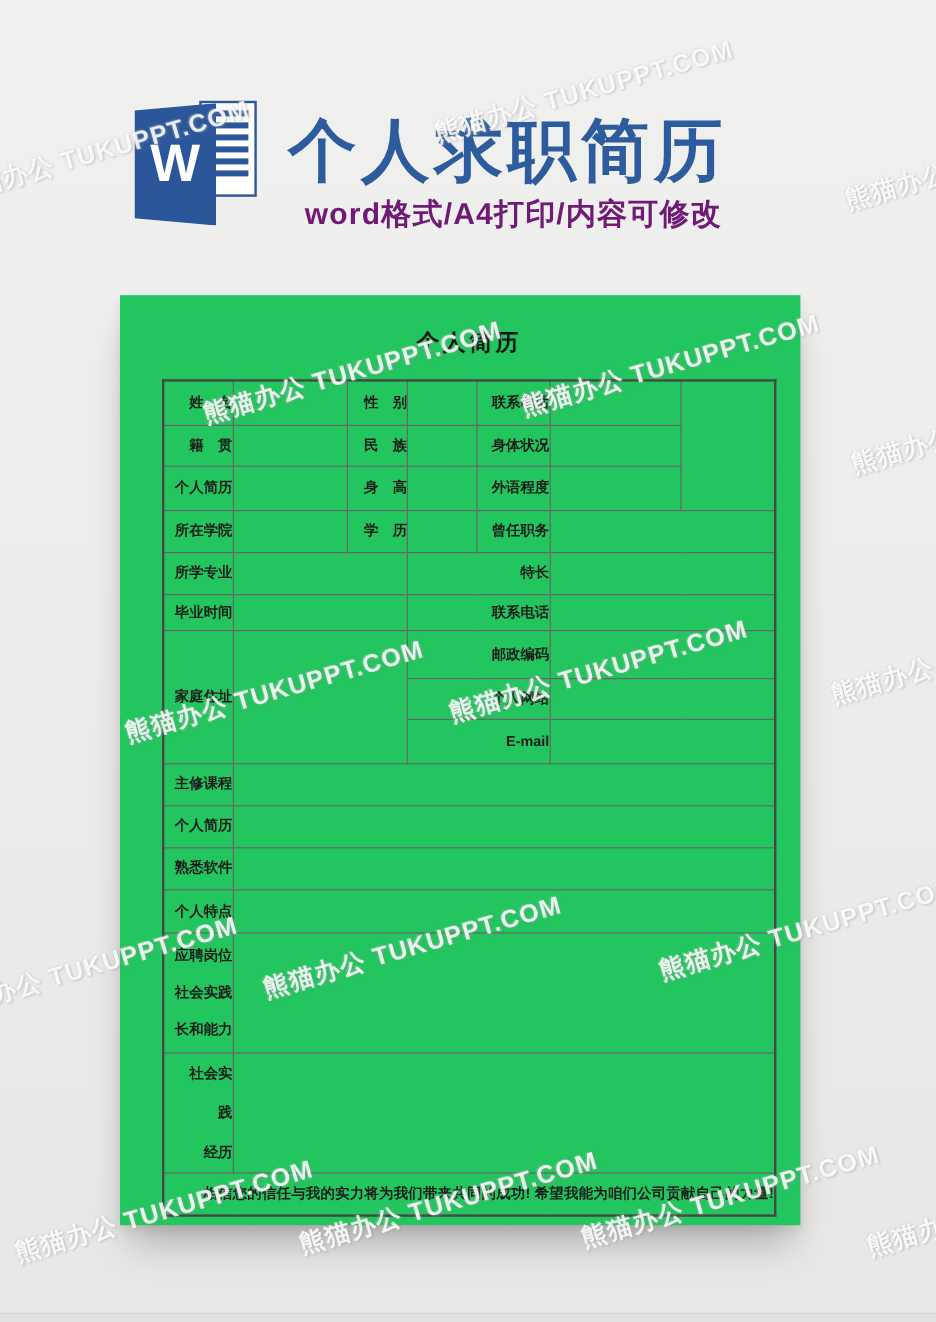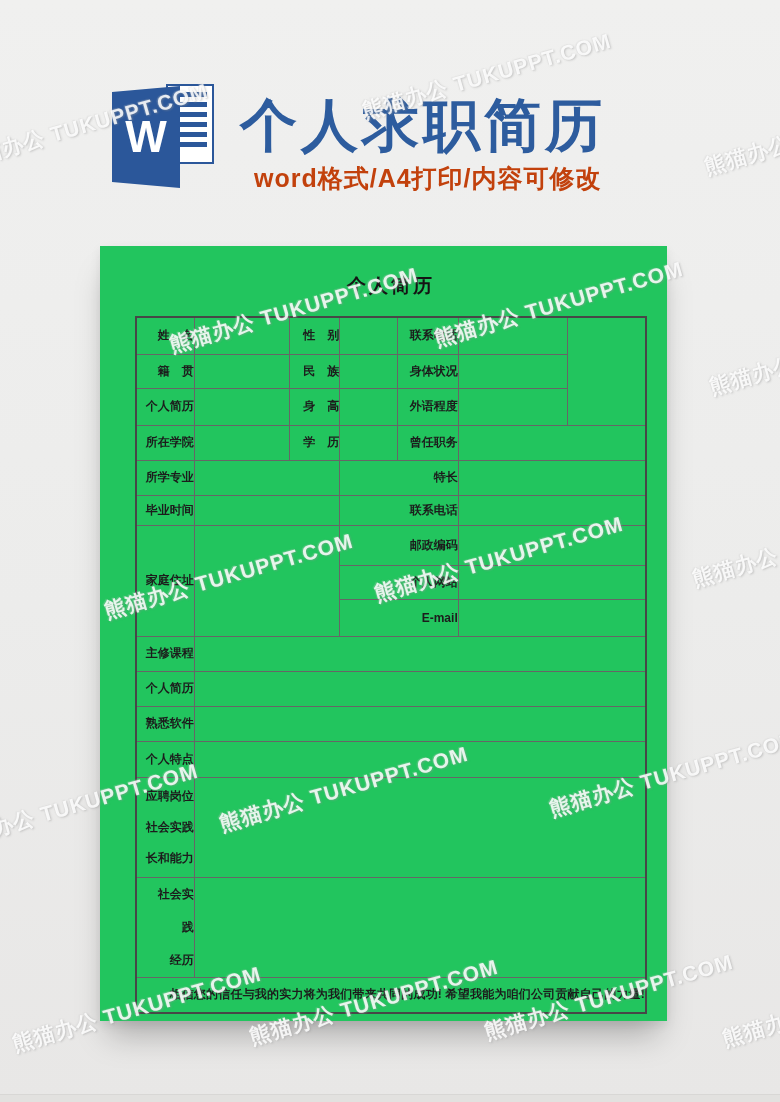--- a/index.html
+++ b/index.html
@@ -13,21 +13,21 @@
   .doc-page{position:absolute;left:54px;top:0;width:48px;height:80px;background:#fff;
     border:2px solid #2b579a;box-sizing:border-box;padding:6px 5px 0 6px;}
   .doc-line{height:5px;background:#2b579a;margin-bottom:5px;}
   .cover{position:absolute;left:0;top:2px;width:68px;height:102px;background:#2b579a;
     clip-path:polygon(0 6%,100% 0,100% 100%,0 94%);
     display:flex;align-items:center;justify-content:center;}
   .cover span{color:#fff;font-weight:bold;font-size:44px;line-height:1;}
   .header-title{position:absolute;left:240px;top:88px;width:330px;white-space:nowrap;
     font-size:57px;font-weight:bold;color:#2d5c9e;letter-spacing:4px;}
   .header-subtitle{position:absolute;left:254px;top:162px;white-space:nowrap;
-    font-size:25px;font-weight:bold;color:#c2410c;letter-spacing:1px;}
+    font-size:25px;font-weight:bold;color:#701a75;letter-spacing:1px;}
   
   .page{position:absolute;left:100px;top:246px;width:567px;height:775px;background:#22c55e;
     box-shadow:0 22px 30px -8px rgba(0,0,0,.25),0 4px 10px rgba(0,0,0,.08);}
   .doc-title{position:absolute;left:35px;top:27px;width:512px;text-align:center;
     font-size:19px;font-weight:bold;color:#141414;letter-spacing:3px;}
   table.resume{position:absolute;left:35px;top:70px;width:512px;table-layout:fixed;
     border-collapse:collapse;border:2px solid #474747;}
   table.resume td{border:1px solid #666;font-size:12px;color:#1c1c1c;font-weight:bold;
     text-align:right;vertical-align:middle;padding:0;overflow:hidden;}
   td.msg{font-size:11.5px;letter-spacing:.2px;margin-left:35px;}

